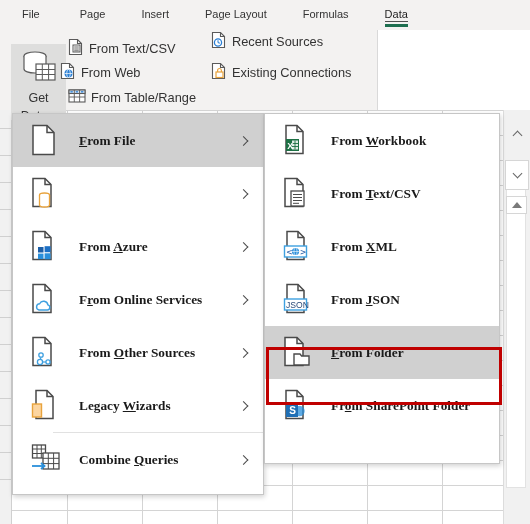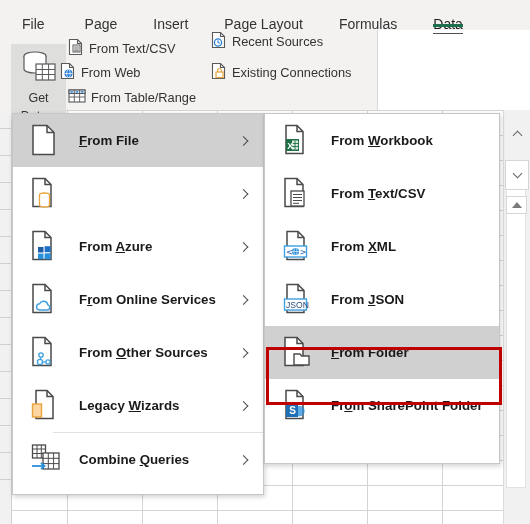--- a/index.html
+++ b/index.html
@@ -30,22 +30,22 @@
     position: absolute; left: 0; width: 12px; height: 1px; background: #d0d0d0;
   }
 
   
   .tabbar {
     position: absolute; left: 0; top: 0; width: 530px; height: 30px;
     background: #f3f2f1;
     display: flex; align-items: center;
   }
   .tab {
-    font-size: 14px; color: #333333;
-    padding: 10px 10px; height: 30px; line-height: 28px;
+    font-size: 11px; color: #333333;
+    padding: 0 10px; height: 30px; line-height: 28px;
     position: relative; white-space: nowrap;
   }
   .tab.first { margin-left: 12px; }
   .tab.active { color: #1e1e1e; }
   .tab.active .tabtext { border-bottom: 1px solid #505050; padding-bottom: 1px; }
   .tab.active::after {
     content: ""; position: absolute; left: 10px; right: 10px; bottom: 3px;
     height: 3px; background: #1e6f50;
   }
 
@@ -97,21 +97,21 @@
 
   .mi {
     position: relative; height: 53px;
     display: flex; align-items: center;
     padding-left: 18px; gap: 18px;
   }
   #menu-main .mi { height: 53px; }
   #menu-sub .mi { height: 53px; }
   .mi.hl { background: #d0d0d0; }
   .mi .mi-label {
-    font-size: 13.3px; color: #1a1a1a; font-weight: bold; white-space: nowrap;
+    font-size: 13.3px; color: #1a1a1a; font-weight: bold; white-space: nowrap; font-family: Liberation Serif, serif;
   }
   .mi .arrow {
     position: absolute; right: 16px; top: 50%; transform: translateY(-50%);
     width: 7px; height: 7px;
     border-top: 1.6px solid #4a4a4a; border-right: 1.6px solid #4a4a4a;
     transform: translateY(-50%) rotate(45deg);
   }
   .mi-sep { height: 1px; background: #e1e1e1; margin: 0 0 0 40px; }
 
   .icon-wrap { width: 30px; height: 34px; position: relative; flex: 0 0 30px; }

